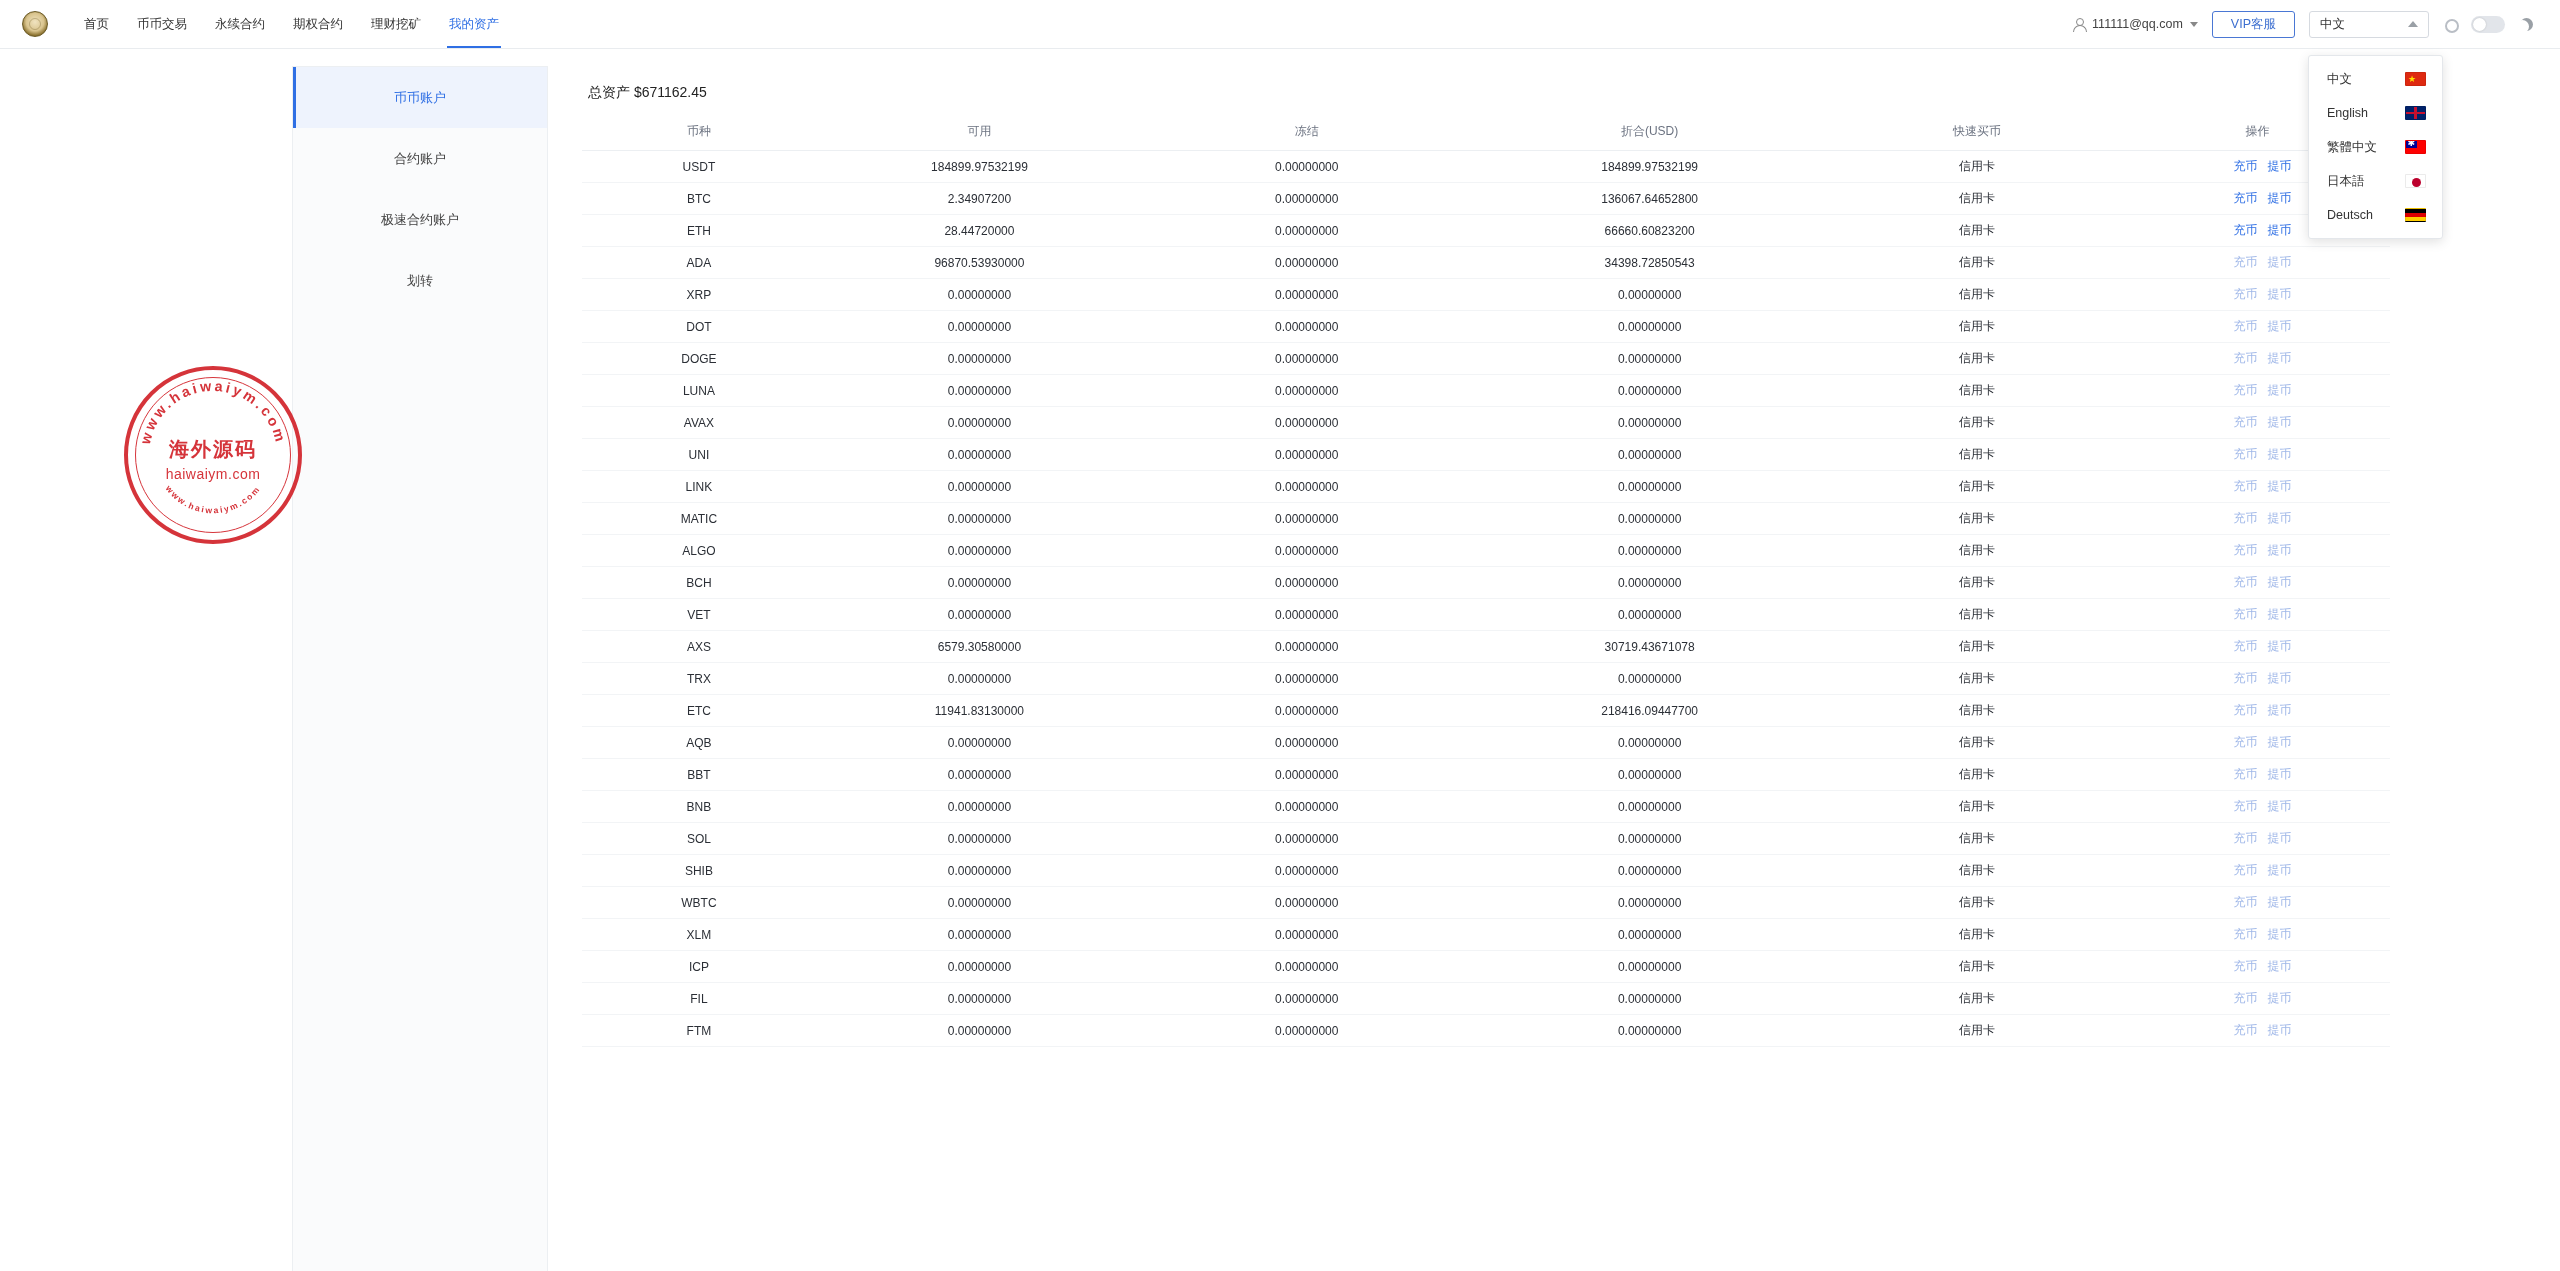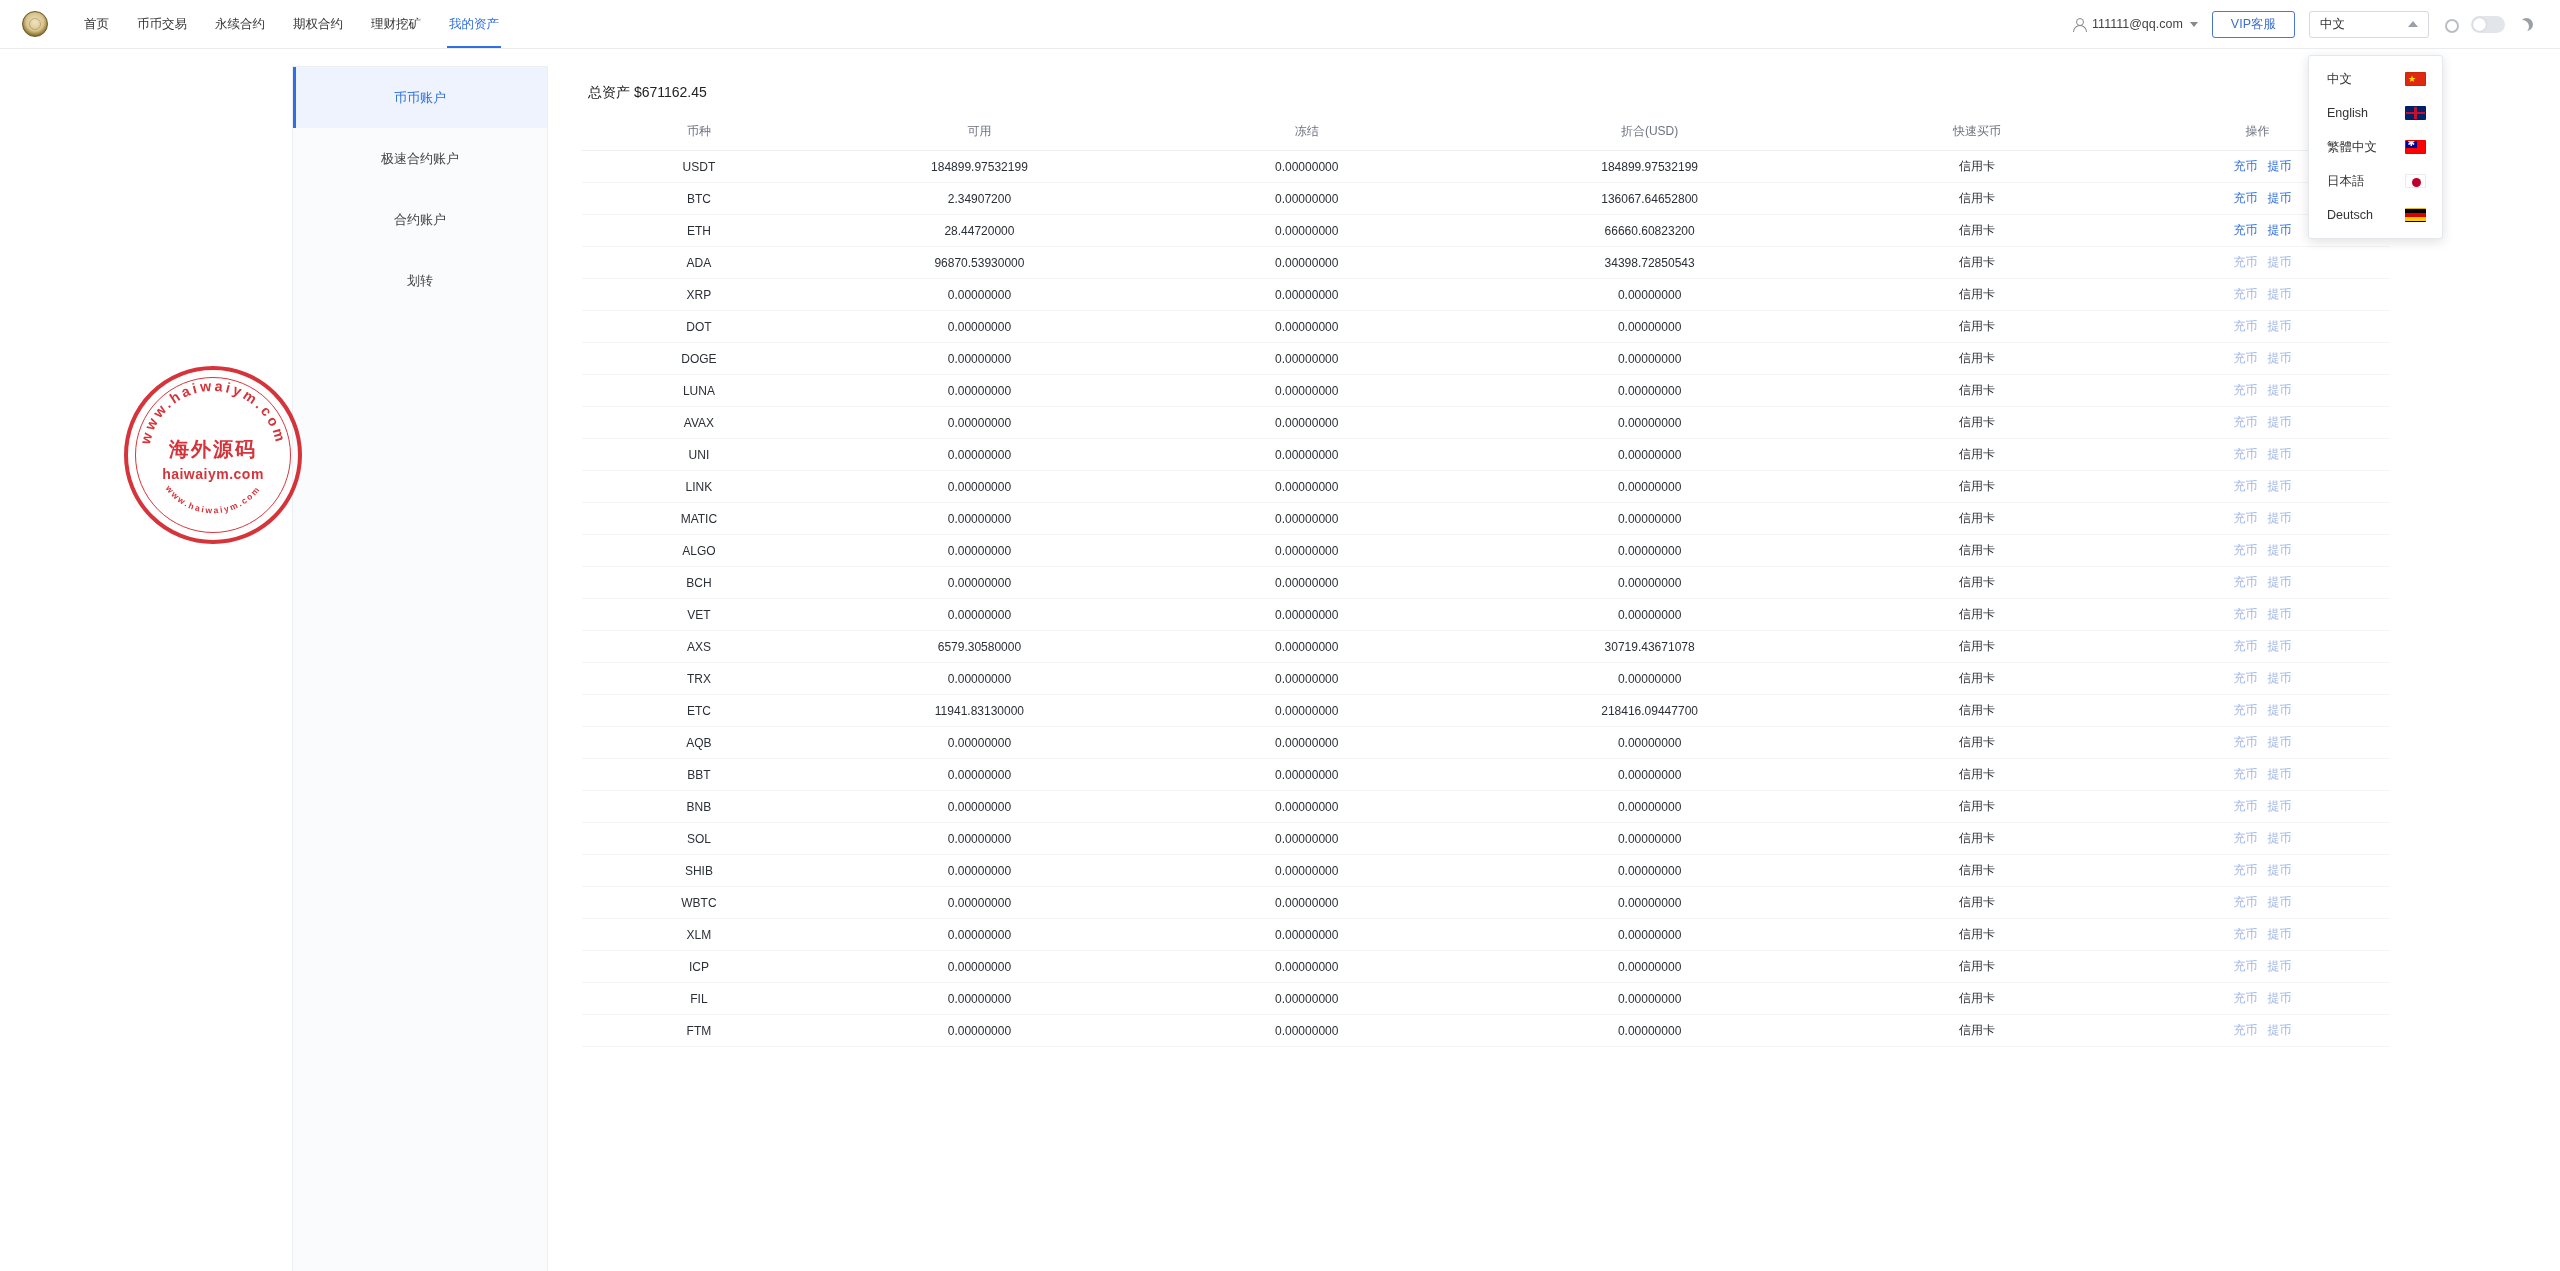--- a/index.html
+++ b/index.html
@@ -399,21 +399,21 @@
     font-size: 20px;
     font-weight: bold;
     letter-spacing: 2px;
   }
   .stamp .sub-text {
     position: absolute;
     left: 0; right: 0;
     top: 96px;
     text-align: center;
     font-size: 14px;
-    font-weight: bold;
+    font-weight: normal;
     letter-spacing: .5px;
   }
   .stamp svg { position: absolute; inset: 0; }
   .stamp svg text {
     fill: #d2232a;
     font-family: "Liberation Sans", sans-serif;
     font-weight: bold;
   }
 </style>
 </head>
@@ -466,22 +466,22 @@
   <div class="lang-item">
     <span>Deutsch</span>
     <span class="flag flag-de"></span>
   </div>
 </div>
 
 <div class="page">
 
   <div class="sidebar">
     <div class="side-item active">币币账户</div>
+    <div class="side-item">合约账户</div>
     <div class="side-item">极速合约账户</div>
-    <div class="side-item">合约账户</div>
     <div class="side-item">划转</div>
   </div>
 
   <div class="content">
     <div class="content-head">
       <div class="total-assets">总资产 $671162.45</div>
       <div class="fin-record">财务记录</div>
     </div>
 
     <table class="assets">

